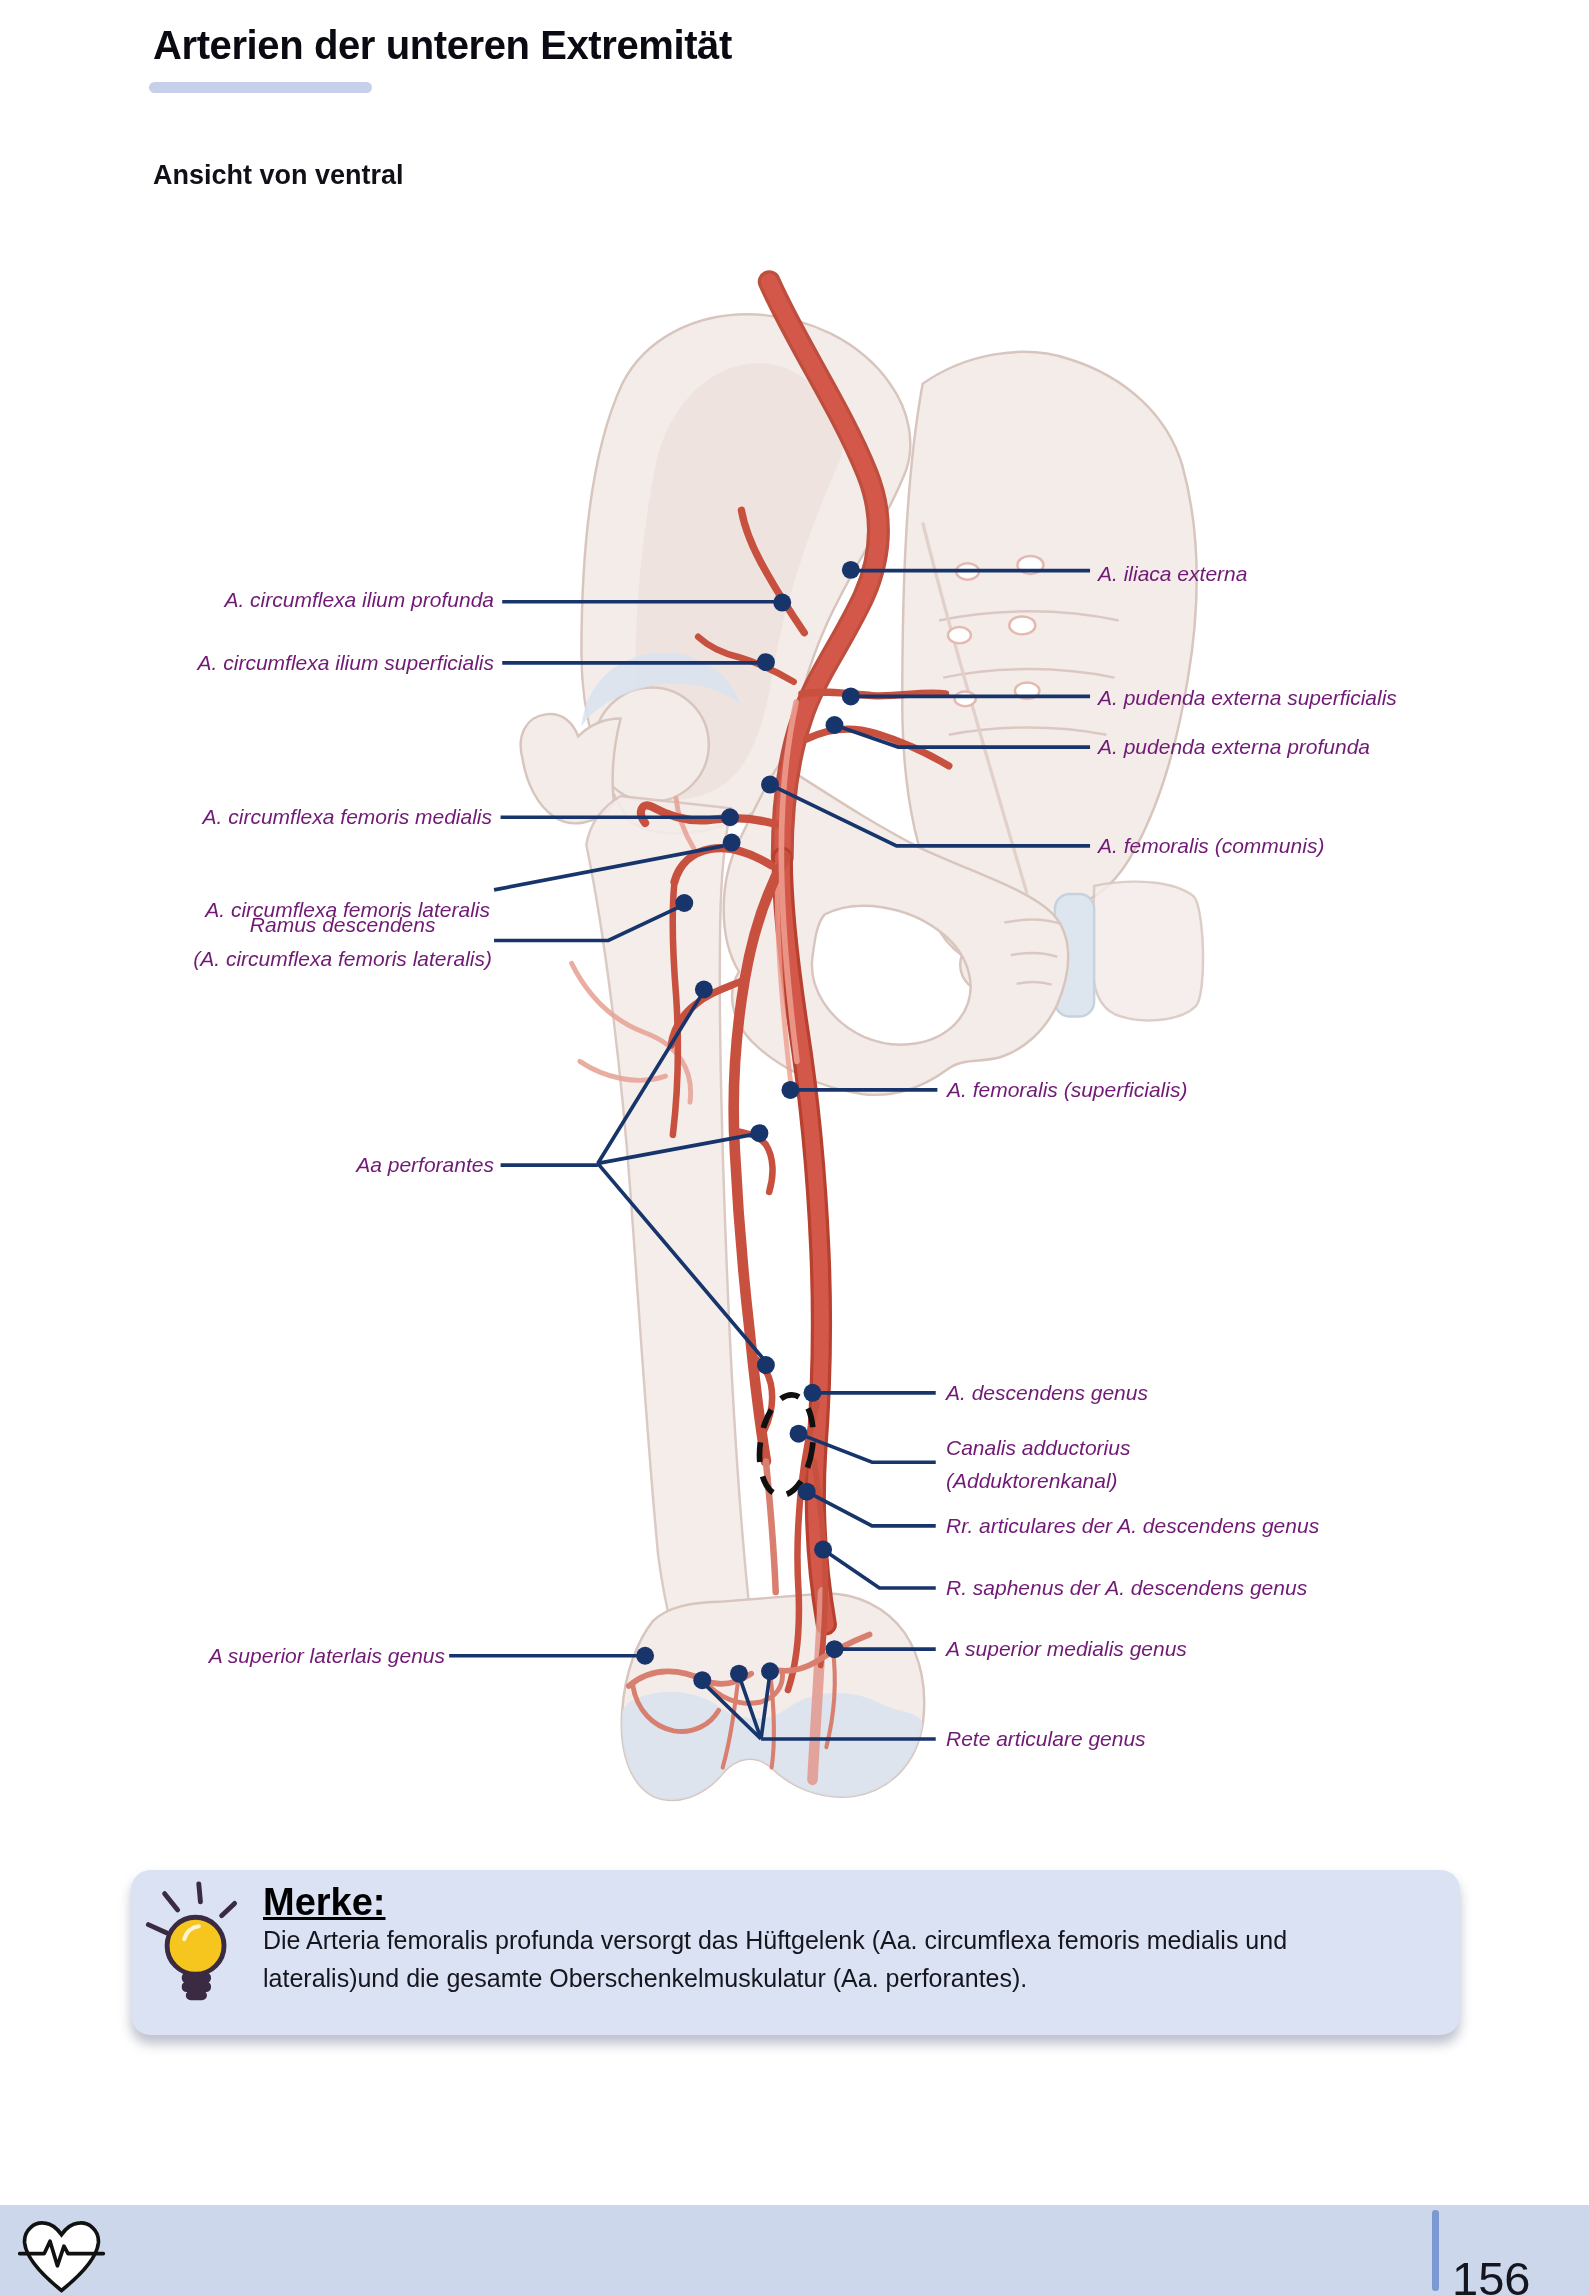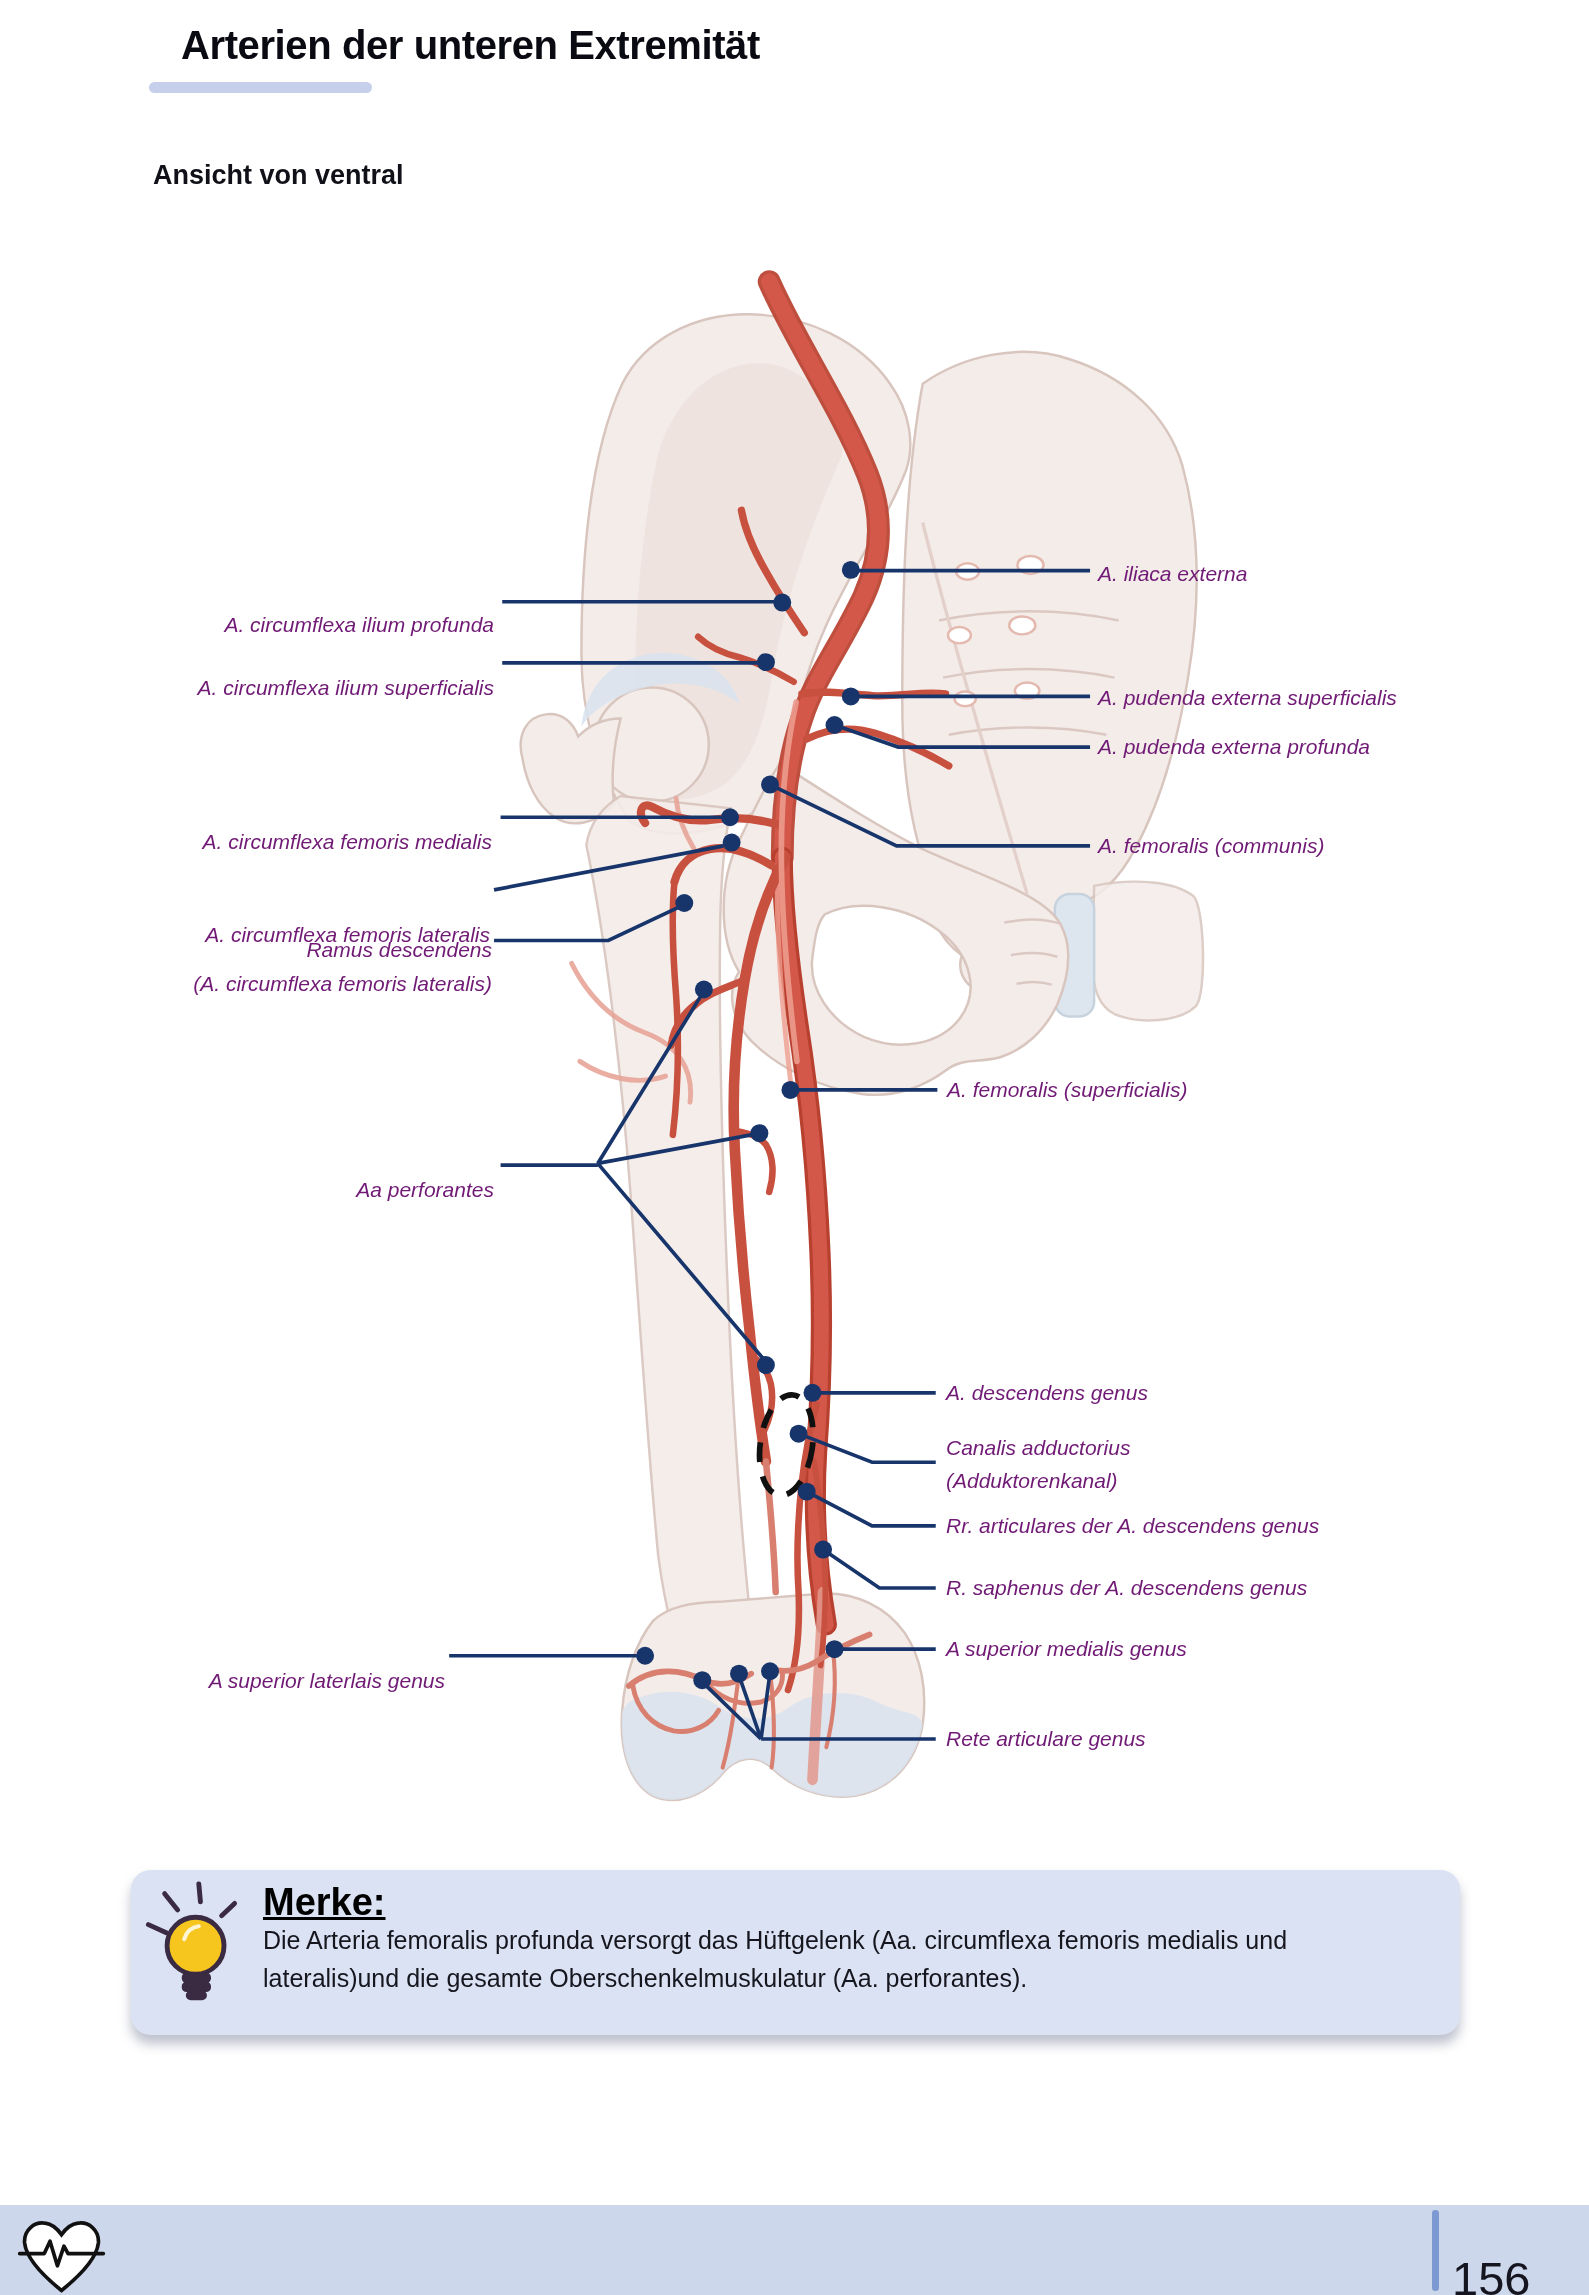--- a/index.html
+++ b/index.html
@@ -1,24 +1,24 @@
 <!DOCTYPE html>
 <html style="font-size:13px"><head>
 <meta charset="utf-8">
 <style>
   html,body{margin:0;padding:0;background:#ffffff;}
   body{width:1589px;height:2295px;position:relative;overflow:hidden;
        font-family:"Liberation Sans","DejaVu Sans",sans-serif;color:#1d1d27;}
   .abs{position:absolute;}
-  #page-title{left:153px;top:23px;font-size:40px;font-weight:700;color:#0a0a12;letter-spacing:-0.4px;margin-left:28px;}
+  #page-title{left:153px;top:23px;font-size:40px;font-weight:700;color:#0a0a12;letter-spacing:-0.4px;}
   #title-underline{left:149px;top:82px;width:223px;height:10.6px;border-radius:5.7px;background:#c6d0eb;}
   #subtitle{left:153px;top:160px;font-size:27px;font-weight:700;color:#101018;}
   #artwork{left:0;top:0;width:1589px;height:2295px;}
   .lbl{position:absolute;font-size:21px;line-height:34px;color:#701a75;white-space:nowrap;font-style:italic;}
-  .r-align{text-align:right;margin-top:25px;}
+  .r-align{text-align:center;}
   
   #merke-box{left:131px;top:1870px;width:1329px;height:165px;background:#dbe2f3;border-radius:19.6px;
              box-shadow:0 8.2px 11.4px rgba(110,118,145,.45);}
   #merke-heading{left:263px;top:1881px;font-size:38px;font-weight:700;text-decoration:underline;color:#000000;text-align:right;}
   #merke-body{left:263px;top:1921px;width:1086px;font-size:25px;line-height:38px;color:#16161f;}
   #merke-body b{font-weight:400;}
   #bulb-wrap{left:137px;top:1877px;width:122px;height:131px;}
   
   #footer-band{left:0;top:2205px;width:1589px;height:91px;background:#ccd7ec;}
   #footer-bar{left:1432px;top:2210px;width:6.5px;height:81px;background:#7d99d1;border-radius:3.3px;}

